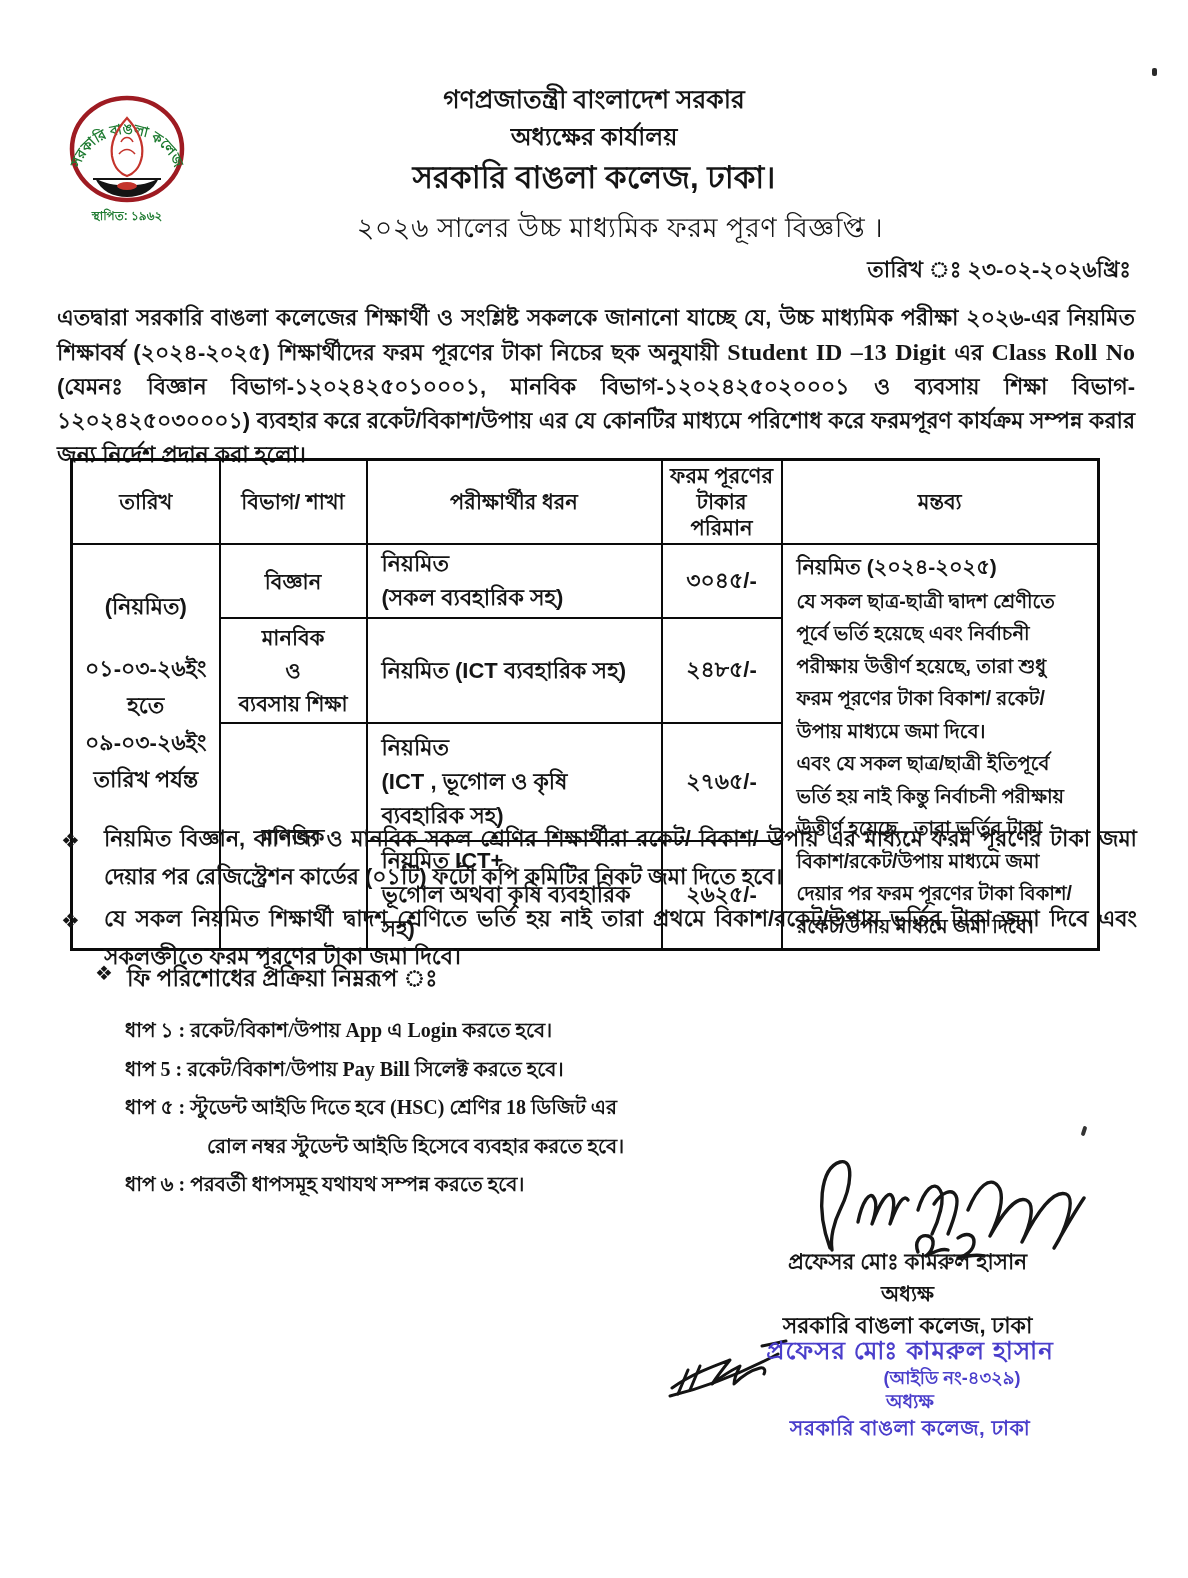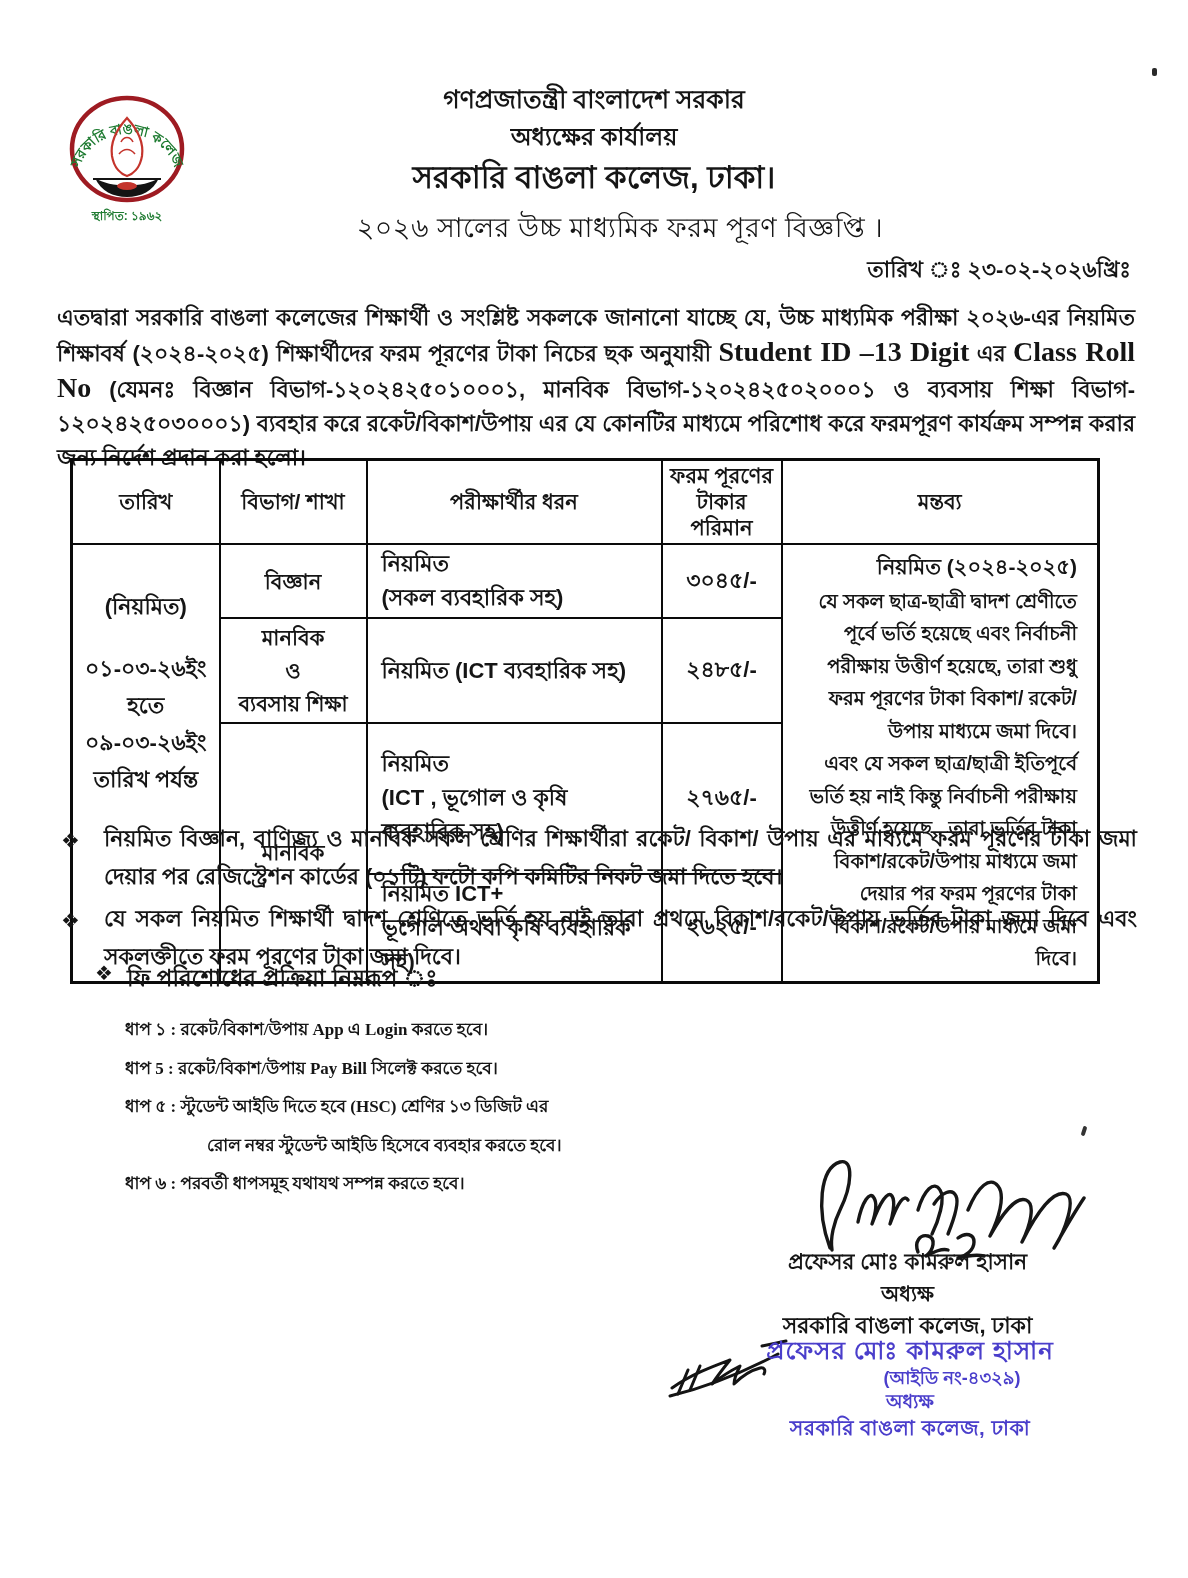--- a/index.html
+++ b/index.html
@@ -21,21 +21,21 @@
   .college-line{top:153px;font-size:31px;font-weight:600;}
   .notice-title{top:207px;font-size:27px;font-weight:400;letter-spacing:.5px;padding-left:26px;}
   .notice-date{top:252px;right:57px;font-size:22px;font-weight:600;}
 
   
   .intro{
     left:57px;top:301px;width:1078px;
     font-size:22px;line-height:34px;font-weight:600;
     text-align:justify;
   }
-  .en{font-family:"Liberation Serif","DejaVu Serif",serif;font-weight:700;font-size:28px;}
+  .en{font-family:"Liberation Serif","DejaVu Serif",serif;font-weight:700;font-size:24px;}
 
   
   table.fees{
     position:absolute;left:70px;top:458px;
     border-collapse:collapse;table-layout:fixed;
     width:1027px;
   }
   table.fees th,table.fees td{
     border:2.5px solid #0a0a0a;
     padding:2px 6px;
@@ -43,37 +43,37 @@
     font-weight:700;
   }
   table.fees{border:3px solid #0a0a0a;}
   table.fees th{font-size:21px;text-align:center;line-height:26px;}
   .cell-center{text-align:center;font-size:21px;line-height:33px;}
   .type-cell{font-size:22px;line-height:34px;padding-left:14px !important;}
   .amount-cell{text-align:center;font-size:22px;}
   .date-cell{text-align:center;font-size:22px;vertical-align:top !important;}
   .date-cell .l1{margin-top:42px;margin-bottom:24px;}
   .date-cell .dl{line-height:37px;}
-  .remark-cell{vertical-align:top !important;text-align:right;font-size:19.5px;line-height:32.5px;padding:6px 20px !important;}
+  .remark-cell{vertical-align:top !important;text-align:left;font-size:19.5px;line-height:32.5px;padding:6px 14px !important;}
   .remark-title{font-size:21px;margin-bottom:1px;}
 
   
   .notes{left:57px;top:820px;width:1080px;}
   .note{
     position:relative;padding-left:47px;margin-bottom:4px;
     font-size:22px;line-height:38px;font-weight:600;text-align:justify;
   }
   .note .bullet{position:absolute;left:4px;top:2px;font-size:21px;}
 
   
   .process{left:95px;top:960px;width:700px;font-weight:700;}
   .p-heading{position:relative;padding-left:32px;font-size:23px;margin-bottom:12px;}
   .p-heading .bullet{position:absolute;left:0;top:1px;font-size:20px;}
   .steps{padding-left:30px;font-family:"Liberation Serif","DejaVu Serif",serif;}
-  .step{font-size:17px;line-height:38.5px;font-weight:700;}
+  .step{font-size:20px;line-height:38.5px;font-weight:700;}
   .step.indent{padding-left:15px;}
   .step .cont{display:block;padding-left:82px;}
 
   
   .sig-svg{left:800px;top:1146px;}
   .sig-typed{left:735px;top:1246px;width:345px;text-align:center;font-weight:700;}
   .sig-name{font-size:21.5px;line-height:32px;}
   .sig-role{font-size:21px;line-height:32px;}
   .sig-college{font-size:22px;line-height:32px;}
   .scribble-svg{left:664px;top:1330px;}
@@ -191,21 +191,21 @@
 
   <div class="abs process">
     <div class="p-heading">
       <span class="bullet">❖</span>
       <span>ফি পরিশোধের প্রক্রিয়া নিম্নরূপ ঃ</span>
     </div>
     <div class="steps">
       <div class="step">ধাপ ১ : রকেট/বিকাশ/উপায় App এ Login করতে হবে।</div>
       <div class="step">ধাপ 5 : রকেট/বিকাশ/উপায় Pay Bill সিলেক্ট করতে হবে।</div>
       <div class="step">
-        <span>ধাপ ৫ : স্টুডেন্ট আইডি দিতে হবে (HSC) শ্রেণির ১৩ ডিজিট এর</span>
+        <span>ধাপ ৫ : স্টুডেন্ট আইডি দিতে হবে (HSC) শ্রেণির 18 ডিজিট এর</span>
         <span class="cont">রোল নম্বর স্টুডেন্ট আইডি হিসেবে ব্যবহার করতে হবে।</span>
       </div>
       <div class="step">ধাপ ৬ : পরবর্তী ধাপসমূহ যথাযথ সম্পন্ন করতে হবে।</div>
     </div>
   </div>
 
   <div class="abs sig-svg">
     <svg width="300" height="118" viewBox="0 0 300 118">
       <g fill="none" stroke="#161616" stroke-width="3.4" stroke-linecap="round" stroke-linejoin="round">
         <path d="M30,102 C16,64 20,22 40,16 C54,12 52,40 40,64 C34,76 30,92 32,104"></path>

